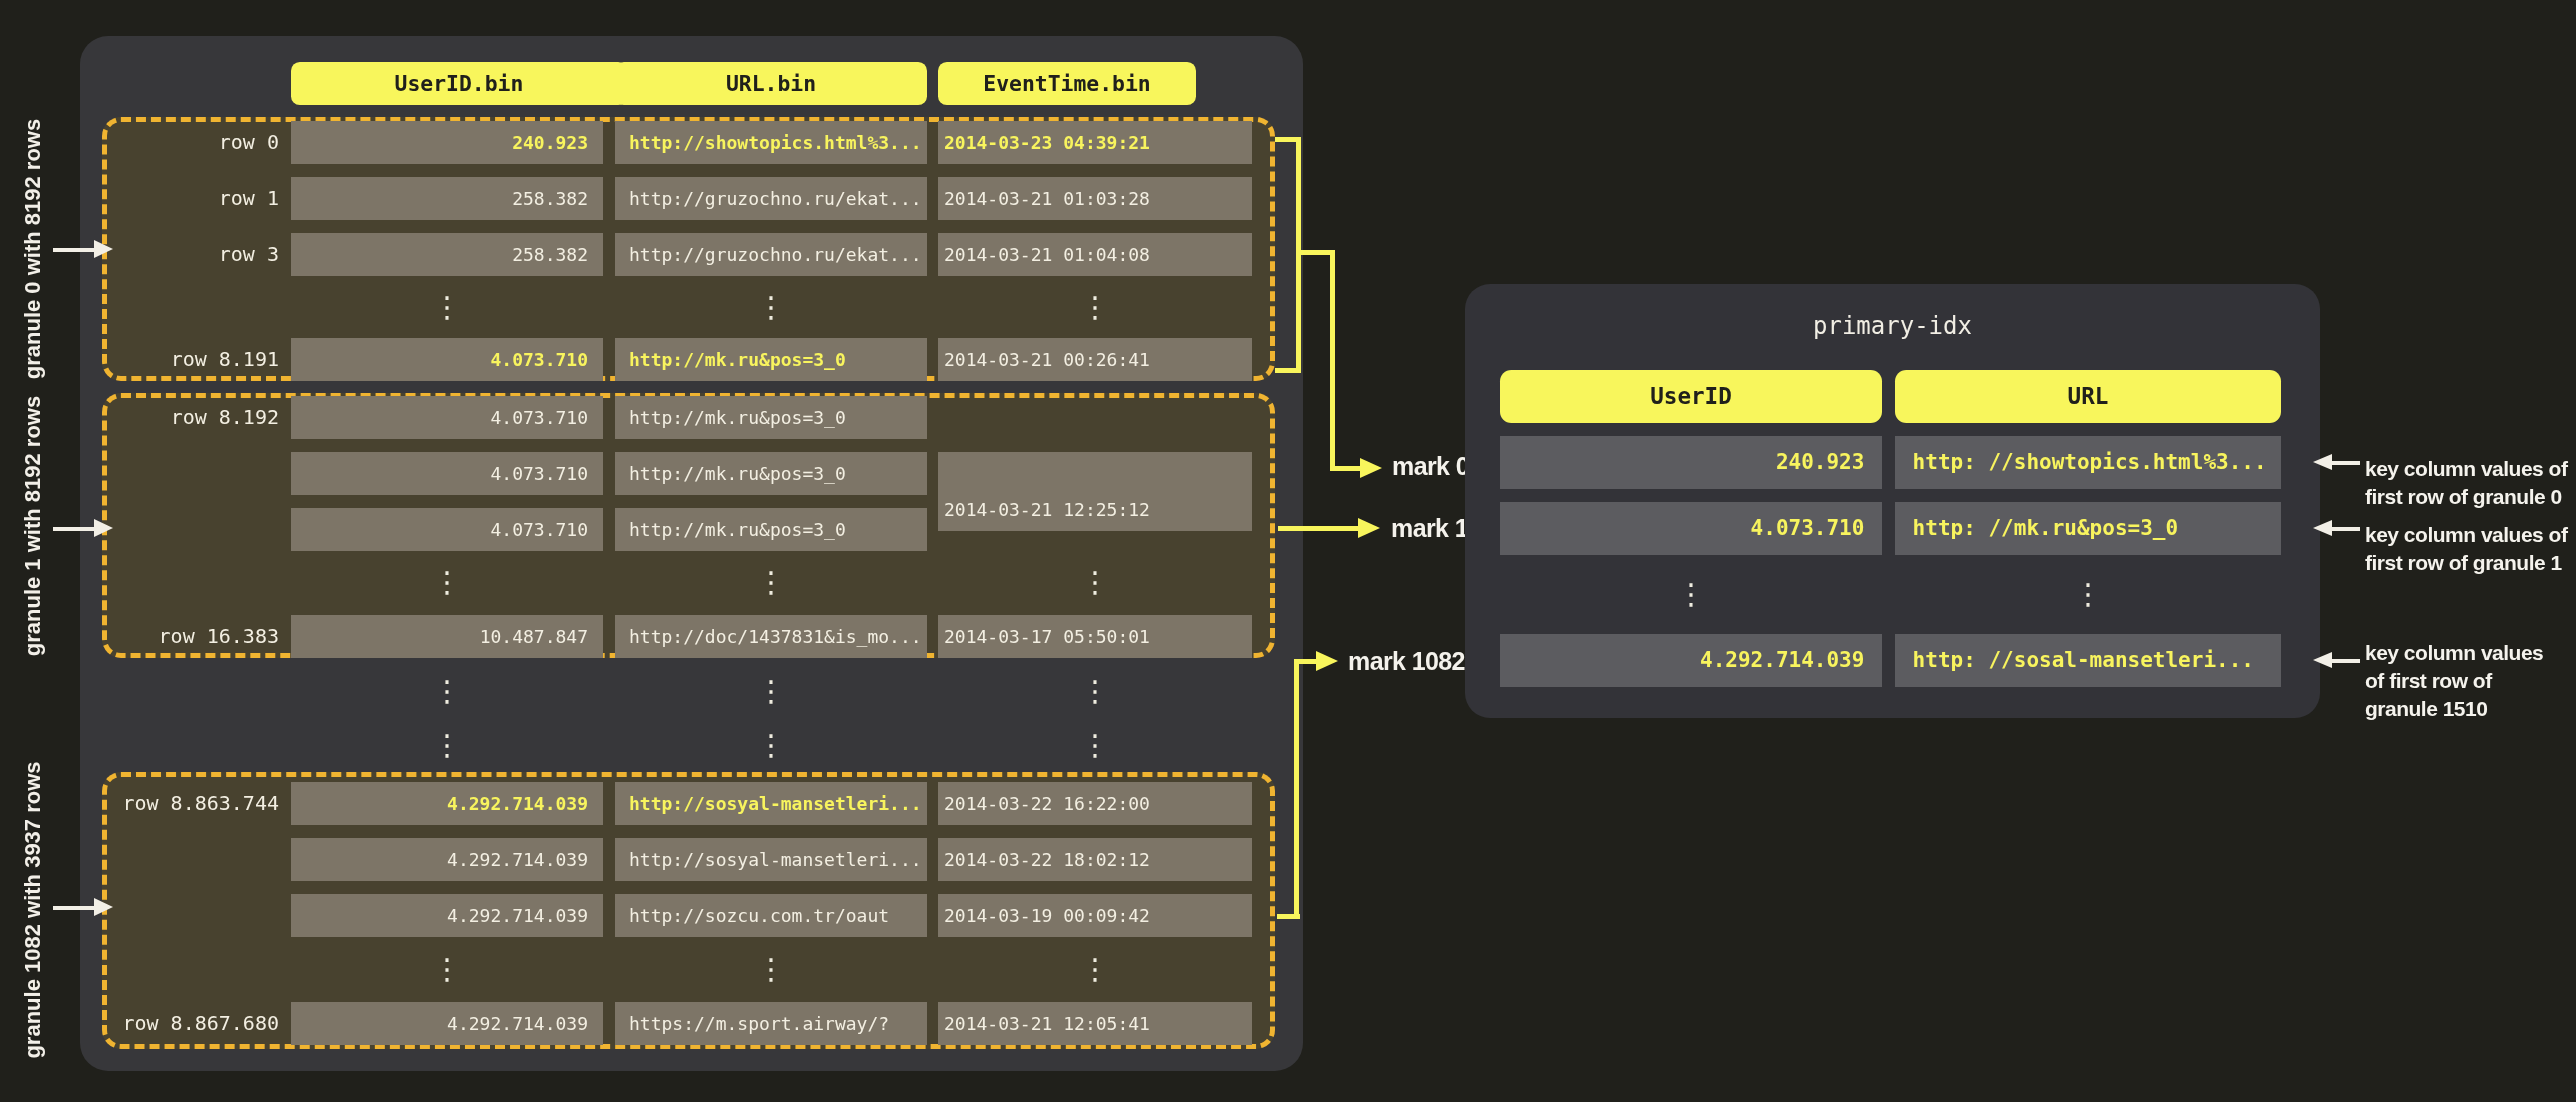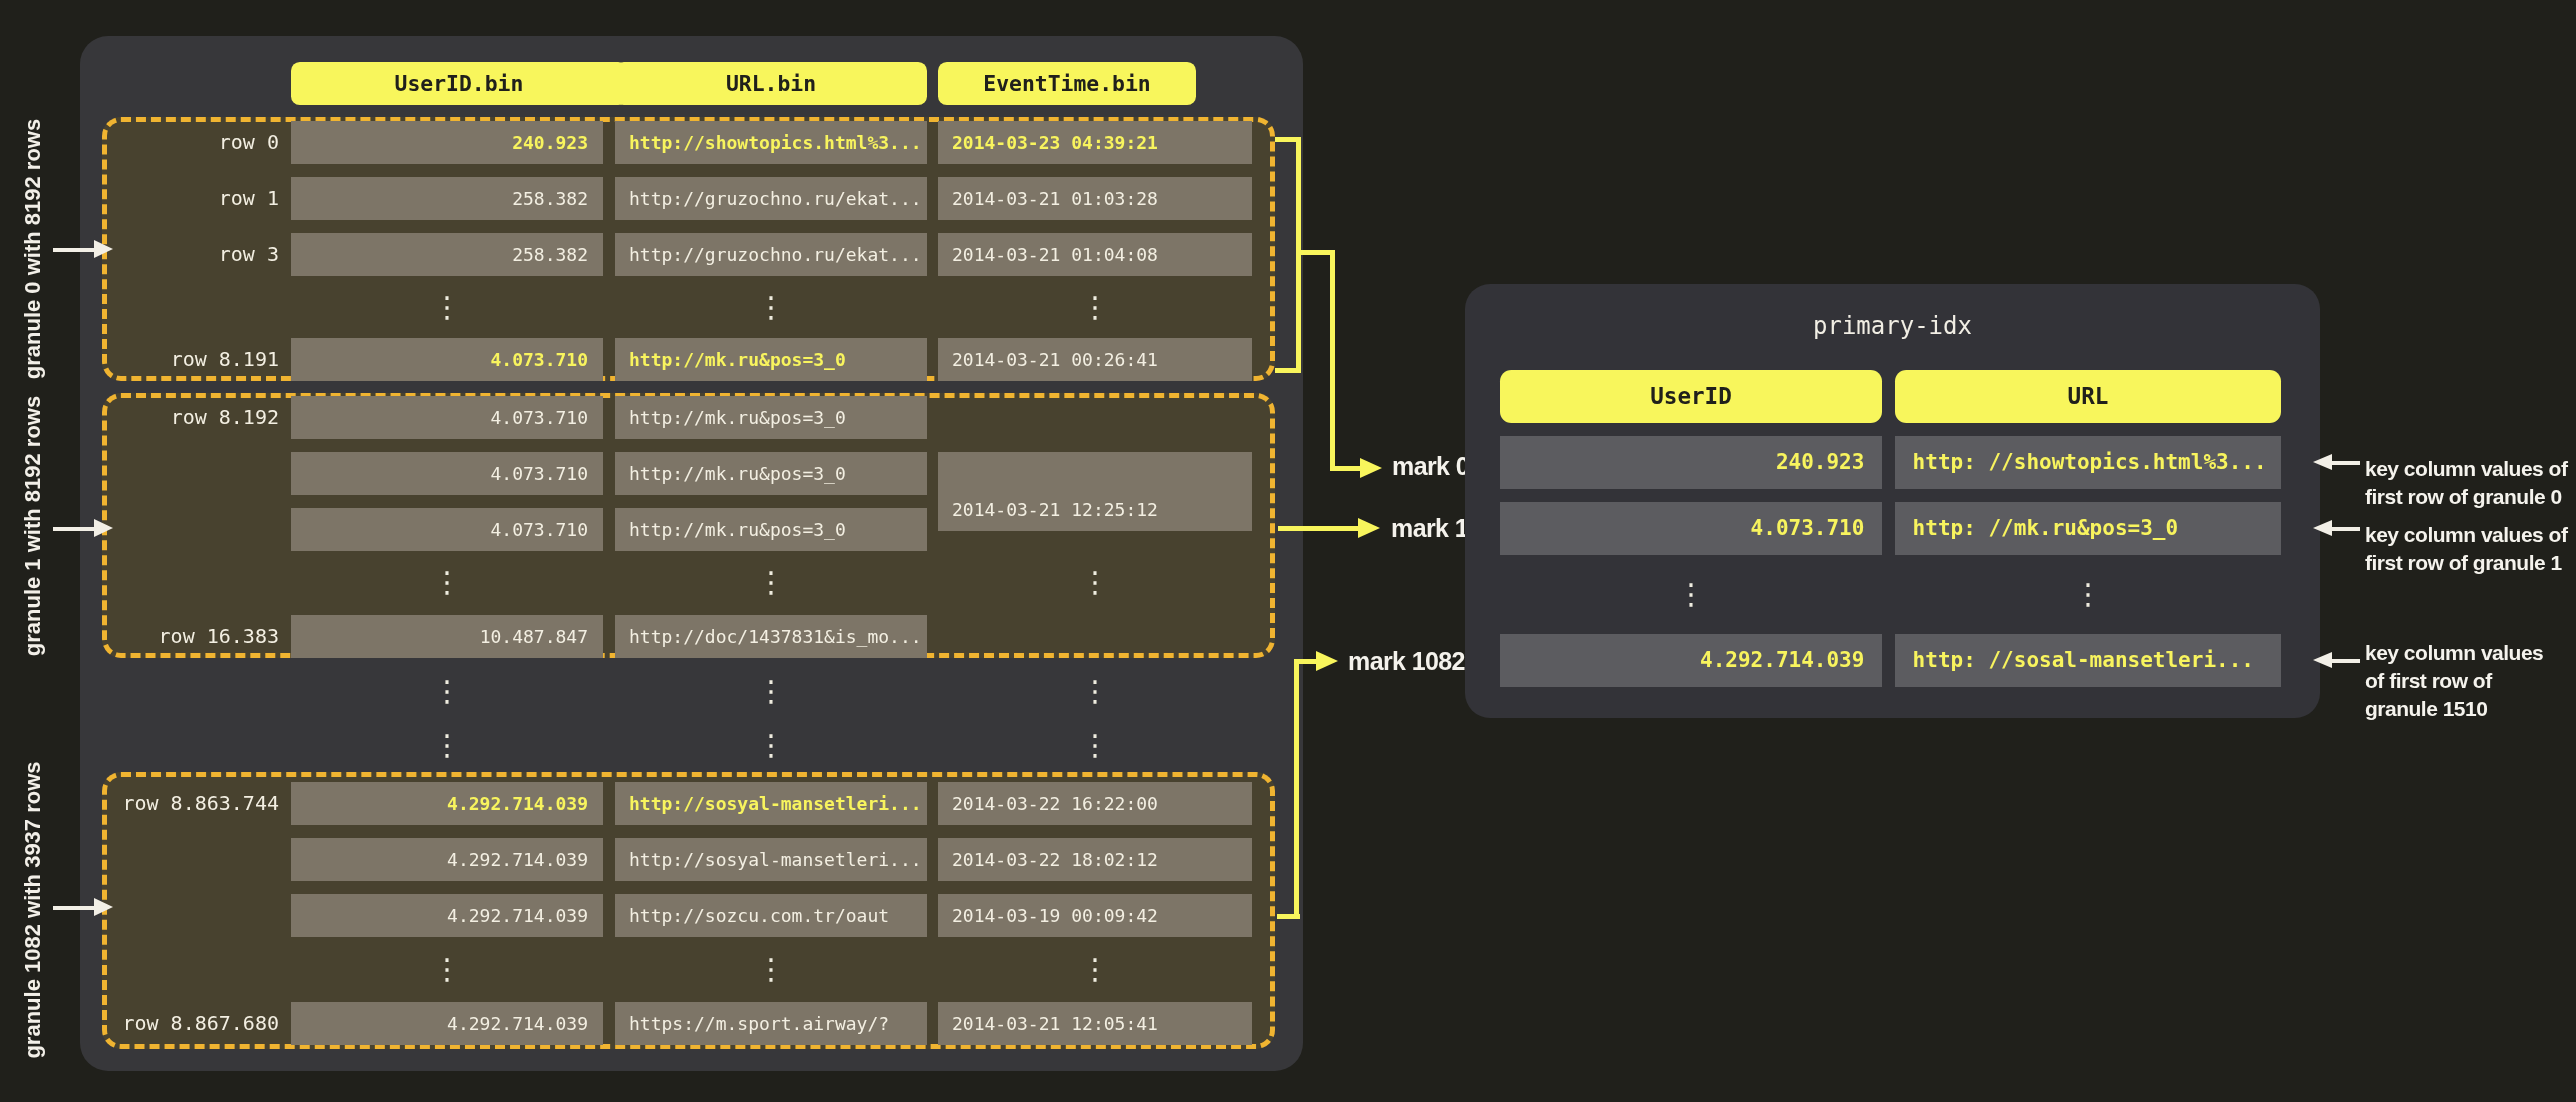--- a/index.html
+++ b/index.html
@@ -13,21 +13,21 @@
   .hdr-btn { position:absolute; height:43px; background:#f8f65c; border-radius:8.8px; color:#20201b;
              font-weight:bold; font-size:21.4px; line-height:43px; text-align:center; }
   .granule { position:absolute; left:102px; width:1173px; border:5.7px dashed #f0b431;
              border-radius:19px; background:#48422f; }
   .row-label { position:absolute; left:94px; width:185px; height:43px; line-height:43px;
                text-align:right; color:#f3efe2; font-size:20px; white-space:nowrap; }
   .cell { position:absolute; height:43px; line-height:43px; background:#7d7567; color:#f3efe2;
           font-size:18px; white-space:nowrap; overflow:hidden; }
   .c1 { left:291px; width:312px; text-align:right; padding-right:15px; }
   .c2 { left:615px; width:312px; padding-left:14px; }
-  .c3 { left:938px; width:314px; padding-left:14px; }
+  .c3 { left:938px; width:314px; padding-left:6px; }
   .hl { color:#f8f45e; font-weight:bold; }
   .vell { position:absolute; width:38px; text-align:center; color:#efecdf; font-size:29px; line-height:29px; }
   .side-label { position:absolute; left:-143px; width:352px; height:28px; display:flex; align-items:center;
                 justify-content:center; transform:rotate(-90deg); color:#f2efe8; white-space:nowrap;
                 font-family:"Liberation Sans", sans-serif; font-weight:bold; font-size:22px; }
   .yline { position:absolute; background:#f8f55c; }
   .wline { position:absolute; background:#f2efe6; }
   .arr-r-y { position:absolute; width:0; height:0; border-left:22.6px solid #f8f55c;
              border-top:10.7px solid transparent; border-bottom:10.7px solid transparent; }
   .arr-r-w { position:absolute; width:0; height:0; border-left:19px solid #f2efe6;
@@ -108,20 +108,21 @@
   <div class="cell c2" style="top:508px">http://mk.ru&amp;pos=3_0</div>
   <div class="cell c3" style="top:488px">2014-03-21 12:25:12</div>
 
   <div class="vell" style="left:428px;top:568px">⋮</div>
   <div class="vell" style="left:752px;top:568px">⋮</div>
   <div class="vell" style="left:1076px;top:568px">⋮</div>
 
   <div class="row-label" style="top:615px">row 16.383</div>
   <div class="cell c1" style="top:615px">10.487.847</div>
   <div class="cell c2" style="top:615px">http://doc/1437831&amp;is_mo...</div>
+  <div class="cell c3" style="top:615px">2014-03-17 05:50:01</div>
 
   <div class="vell" style="left:428px;top:677px">⋮</div>
   <div class="vell" style="left:752px;top:677px">⋮</div>
   <div class="vell" style="left:1076px;top:677px">⋮</div>
   <div class="vell" style="left:428px;top:731px">⋮</div>
   <div class="vell" style="left:752px;top:731px">⋮</div>
   <div class="vell" style="left:1076px;top:731px">⋮</div>
 
   <div class="row-label" style="top:782px">row 8.863.744</div>
   <div class="cell c1 hl" style="top:782px">4.292.714.039</div>

